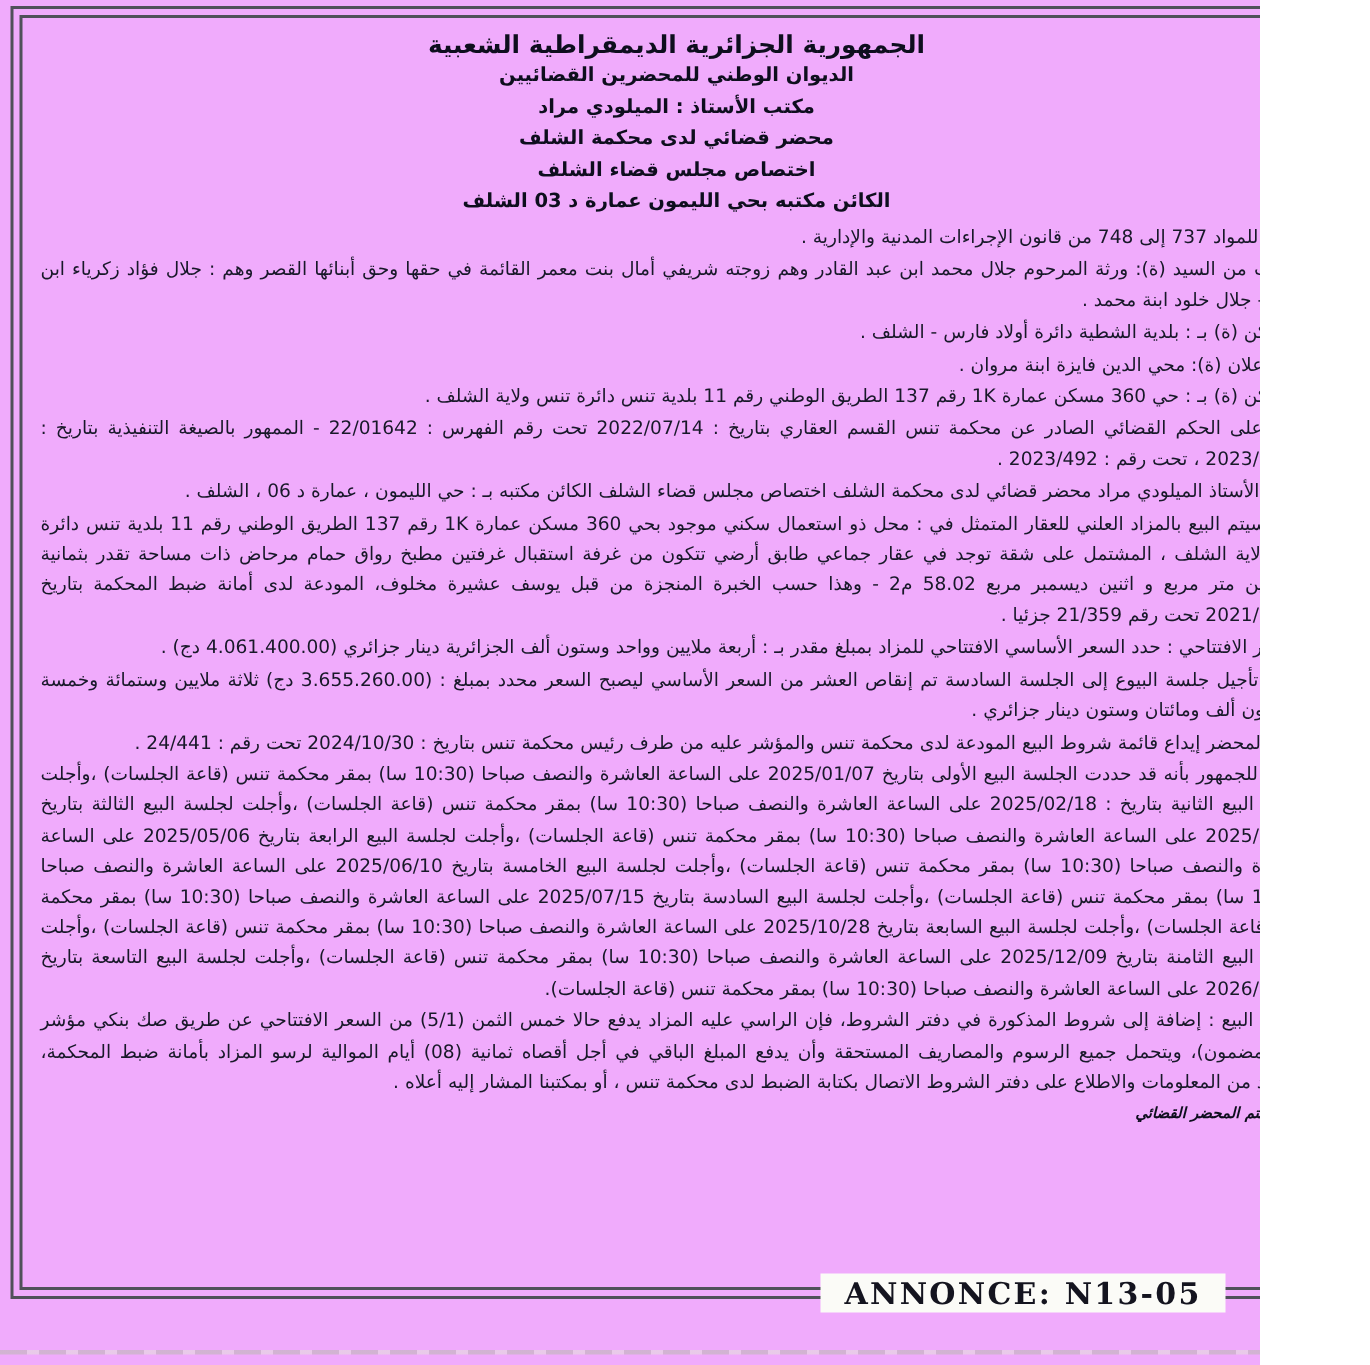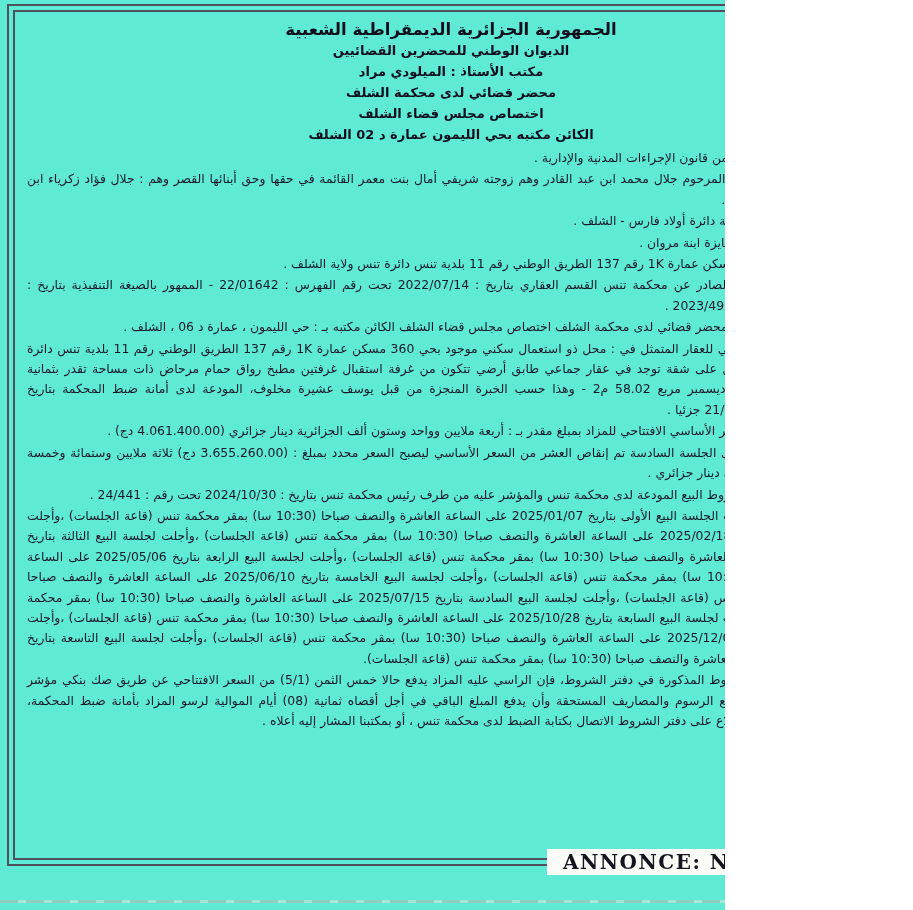--- a/index.html
+++ b/index.html
@@ -1,18 +1,18 @@
 <!DOCTYPE html>
 <html lang="ar"><head>
 <meta charset="utf-8">
 <style>
   html,body { margin:0; padding:0; background:#ffffff; }
   .page {
-    width:725px; height:910px; position:relative; overflow:hidden;
-    background:#5eead4;
+    width:840px; height:910px; position:relative; overflow:hidden;
+    background:#f0abfc;
     font-family:"DejaVu Sans", sans-serif;
   }
   
   .scan-edge {
     position:absolute; left:0; right:0; bottom:7px; height:3px;
     background:repeating-linear-gradient(90deg,#b9b9b0 0 18px, #e3e3da 18px 26px);
     opacity:.55;
   }
   .frame {
     position:absolute; left:7px; top:4px; width:888px; height:862px;
@@ -49,21 +49,21 @@
 <div class="page">
   <div class="frame">
     <div class="frame-inner">
 
       <header class="doc-header">
         <div class="h-line h1">الجمهورية الجزائرية الديمقراطية الشعبية</div>
         <div class="h-line">الديوان الوطني للمحضرين القضائيين</div>
         <div class="h-line">مكتب الأستاذ : الميلودي مراد</div>
         <div class="h-line">محضر قضائي لدى محكمة الشلف</div>
         <div class="h-line">اختصاص مجلس قضاء الشلف</div>
-        <div class="h-line">الكائن مكتبه بحي الليمون عمارة د 02 الشلف</div>
+        <div class="h-line">الكائن مكتبه بحي الليمون عمارة د 03 الشلف</div>
       </header>
 
       <section class="doc-body">
         <p>- طبقا للمواد 737 إلى 748 من قانون الإجراءات المدنية والإدارية .</p>
         <p>- بطلب من السيد (ة): ورثة المرحوم جلال محمد ابن عبد القادر وهم زوجته شريفي أمال بنت معمر القائمة في حقها وحق أبنائها القصر وهم : جلال فؤاد زكرياء ابن محمد - جلال خلود ابنة محمد .</p>
         <p>- الساكن (ة) بـ : بلدية الشطية دائرة أولاد فارس - الشلف .</p>
         <p>- ضد إعلان (ة): محي الدين فايزة ابنة مروان .</p>
         <p>- الساكن (ة) بـ : حي 360 مسكن عمارة 1K رقم 137 الطريق الوطني رقم 11 بلدية تنس دائرة تنس ولاية الشلف .</p>
         <p>- بناء على الحكم القضائي الصادر عن محكمة تنس القسم العقاري بتاريخ : 2022/07/14 تحت رقم الفهرس : 22/01642 - الممهور بالصيغة التنفيذية بتاريخ : 2023/05/15 ، تحت رقم : 2023/492 .</p>
         <p>- يعلن الأستاذ الميلودي مراد محضر قضائي لدى محكمة الشلف اختصاص مجلس قضاء الشلف الكائن مكتبه بـ : حي الليمون ، عمارة د 06 ، الشلف .</p>

